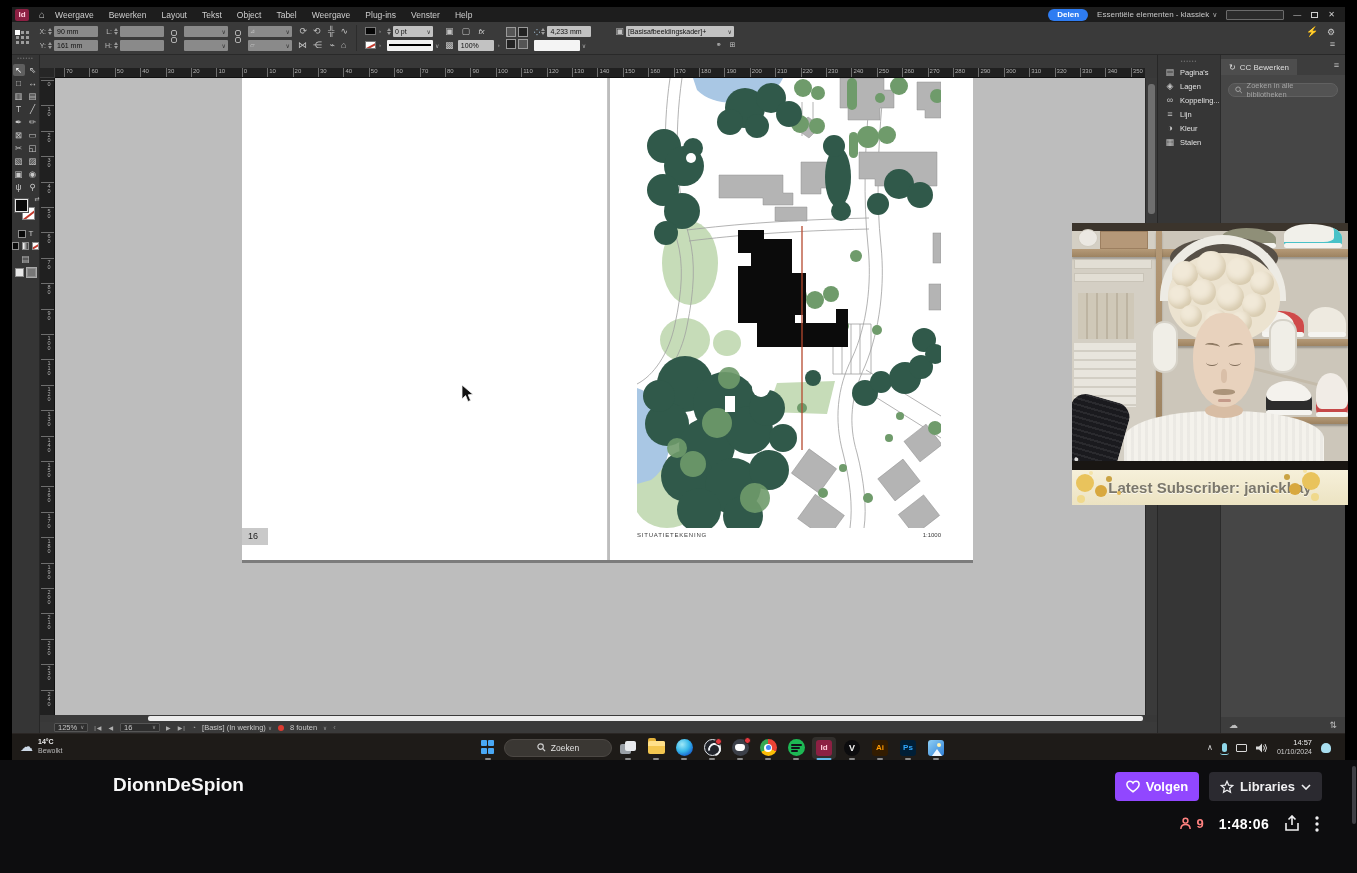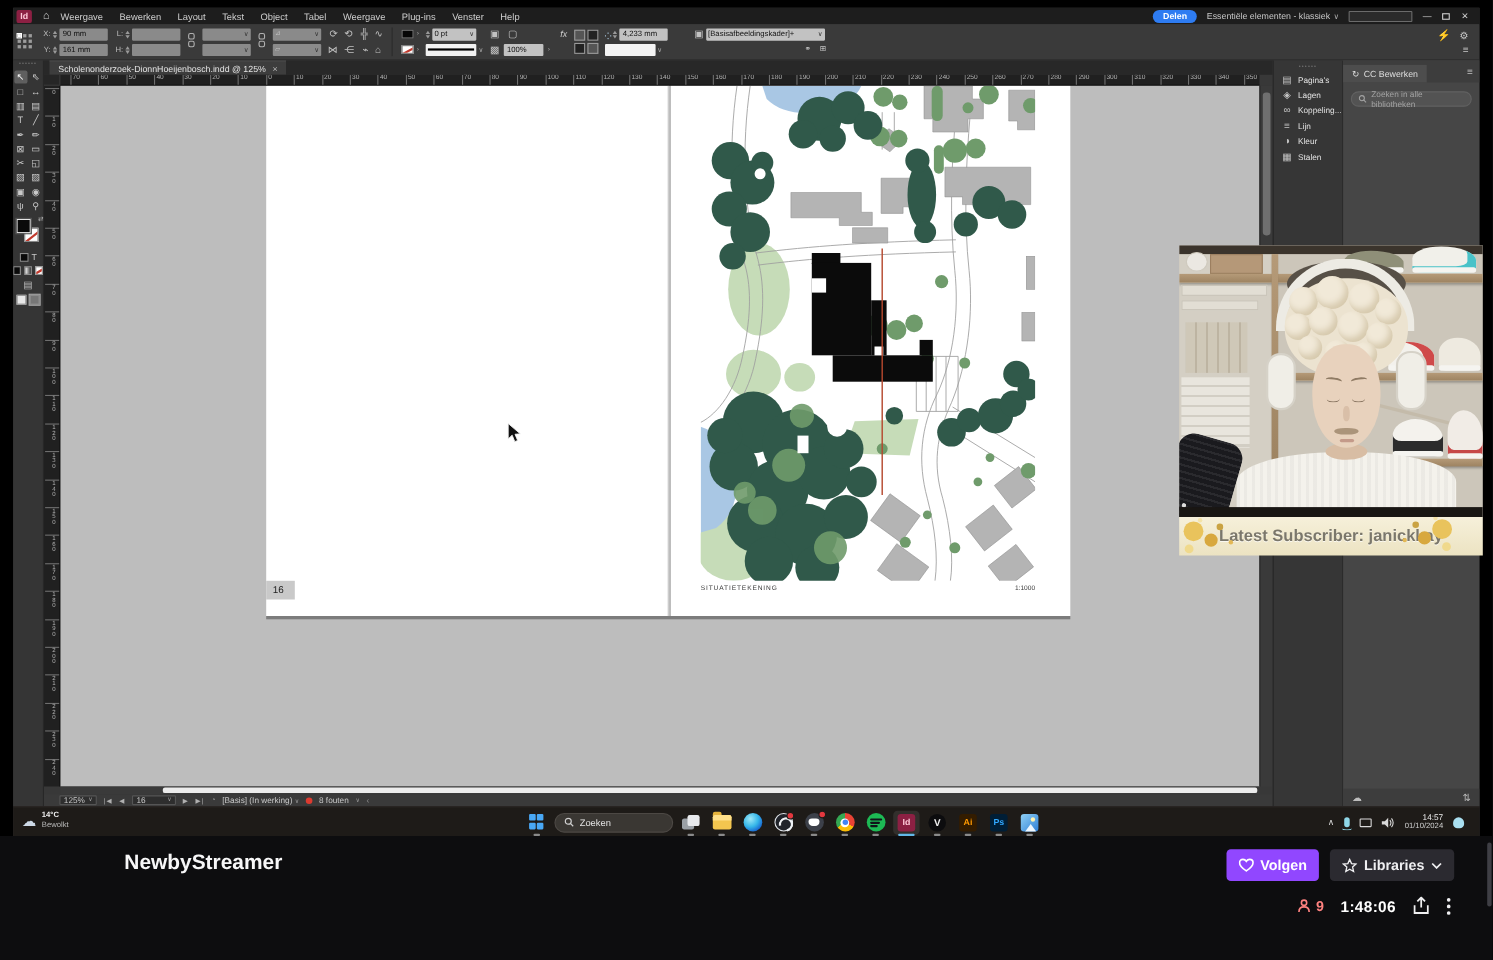--- a/index.html
+++ b/index.html
@@ -42,21 +42,21 @@
   .chain i{width:6px;height:6px;border:1.4px solid #b0b0b0;border-radius:2px;}
   .cb-icon{color:#c2c2c2;font-size:9px;line-height:10px;}
   .cb-sep{width:1px;height:26px;background:#2c2c2c;margin:0 2px;}
   .mini-swatch{width:11px;height:8px;border:1px solid #777;}
   .mini-black{background:#060606;}
   .mini-none{background:#fff;position:relative;overflow:hidden;}
   .mini-none::after{content:"";position:absolute;left:-2px;top:3px;width:16px;height:2px;background:#c23b2e;transform:rotate(-28deg);}
   .mini-arrow{color:#aaa;font-size:6px;}
   .stroke-preview{width:46px;height:11px;background:#f2f2f2;border-radius:1px;display:flex;align-items:center;padding:0 2px;}
   .stroke-preview i{flex:1;height:2px;background:#000;}
-  .fx{color:#d0d0d0;font-size:8px;font-style:italic;margin-left:31px;}
+  .fx{color:#d0d0d0;font-size:8px;font-style:italic;}
   .alsq{display:grid;grid-template-columns:10px 10px;grid-template-rows:10px 10px;gap:2px;}
   .alsq i{border:1px solid #9a9a9a;background:#555;}
   .corner-ic{color:#bfe3ff;font-size:8px;letter-spacing:-1px;}
   .swatch-field{width:46px;height:11px;background:#f4f4f4;border-radius:1px;}
   .cb-right{position:absolute;right:10px;top:4px;display:flex;flex-direction:column;align-items:flex-end;gap:2px;color:#c9c9c9;font-size:9px;}
   .cb-right .row{display:flex;gap:8px;align-items:center;}
 
   
   .tabbar{position:absolute;left:28px;top:48px;width:1117px;height:13px;background:#282828;display:flex;align-items:flex-end;}
   .doc-tab{margin-left:5px;height:13px;background:#3d3d3d;color:#e4e4e4;font-size:8px;display:flex;align-items:center;gap:6px;padding:0 8px;border-top:1px solid #4a4a4a;}
@@ -131,21 +131,21 @@
   
   .taskbar{position:absolute;left:0;top:726px;width:100%;height:27px;background:#1e1b18;border-top:1px solid #2a2624;}
   .weather{position:absolute;left:8px;top:3px;display:flex;gap:5px;align-items:center;}
   .weather .wicon{color:#cdd9e6;font-size:13px;}
   .weather .wtxt{display:flex;flex-direction:column;line-height:9px;}
   .weather .temp{color:#ececec;font-size:7px;font-weight:bold;}
   .weather .cond{color:#b9b9b9;font-size:7px;}
   .tb-center{position:absolute;left:464px;top:0;height:27px;display:flex;align-items:center;gap:4px;}
   .start{width:15px;height:15px;display:grid;grid-template-columns:6px 6px;grid-template-rows:6px 6px;gap:1.5px;margin:0 4px;}
   .start i{background:#49a8f5;border-radius:1px;}
-  .tb-search{width:108px;height:18px;border-radius:9px;background:#3a3733;border:1px solid #4c4844;display:flex;align-items:center;gap:5px;padding:0 8px;color:#e3e3e3;font-size:8.5px;}
+  .tb-search{width:108px;height:18px;border-radius:9px;background:#3a3733;border:1px solid #4c4844;display:flex;align-items:center;gap:5px;padding:0 8px;color:#e3e3e3;font-size:8.5px;justify-content:center;}
   .tbicon{width:24px;height:22px;border-radius:4px;display:flex;align-items:center;justify-content:center;position:relative;}
   .tbicon::after{content:"";position:absolute;bottom:-1px;left:50%;transform:translateX(-50%);width:6px;height:2px;border-radius:1px;background:#8a8a8a;}
   .tbicon.active{background:rgba(255,255,255,.09);}
   .tbicon.active::after{width:15px;background:#62b7e8;}
   .ic-sq{width:16px;height:16px;border-radius:3px;display:flex;align-items:center;justify-content:center;font-size:8px;font-weight:bold;}
   .ic-circle{width:17px;height:17px;border-radius:50%;position:relative;}
   .taskview{position:relative;width:16px;height:14px;}
   .taskview i{position:absolute;width:11px;height:10px;border-radius:2px;}
   .taskview i:first-child{left:0;top:3px;background:#9aa0a6;}
   .taskview i:last-child{right:0;top:0;background:#e8eaed;}
@@ -461,26 +461,20 @@
         <div class="row">
             <span class="bolt" style="position:static">⚡</span>
             <span>⚙</span>
           </div>
         <div class="row">
             <span>≡</span>
           </div>
       </div>
     </div>
 
-    <div class="tabbar">
-      <div class="doc-tab">
-        <span>Scholenonderzoek-DionnHoeijenbosch.indd @ 125%</span>
-        <span class="closex">×</span>
-      </div>
-    </div>
 
     <div class="toolbar">
       <div class="tb-handle">••••••</div>
       <div class="tools">
 
       <div class="tool active">
             <span>↖</span>
           </div>
           <div class="tool">
             <span>⇖</span>
@@ -1027,21 +1021,21 @@
     <div class="desk"></div>
   </div>
 
   <div class="banner">
     <span class="flower left"></span>
     <span class="banner-text">Latest Subscriber: janickkay</span>
     <span class="flower right"></span>
   </div>
 
   <div class="twitch">
-    <div class="ch-name">NewbyStreamer</div>
+    <div class="ch-name">DionnDeSpion</div>
     <div class="actions">
       <div class="btn follow">
         <svg width="14" height="13" viewBox="0 0 16 14">
             <path d="M8,13 C8,13 1,8.5 1,4.5 C1,2.2 2.8,1 4.5,1 C6,1 7.3,1.9 8,3 C8.7,1.9 10,1 11.5,1 C13.2,1 15,2.2 15,4.5 C15,8.5 8,13 8,13 Z" fill="none" stroke="#fff" stroke-width="1.7"></path>
           </svg>
         <span>Volgen</span>
       </div>
       <div class="btn dark">
         <svg width="14" height="14" viewBox="0 0 16 16">
             <path d="M8,1.5 L9.9,5.8 14.5,6.3 11,9.4 12,14 8,11.6 4,14 5,9.4 1.5,6.3 6.1,5.8 Z" fill="none" stroke="#efeff1" stroke-width="1.4"></path>

